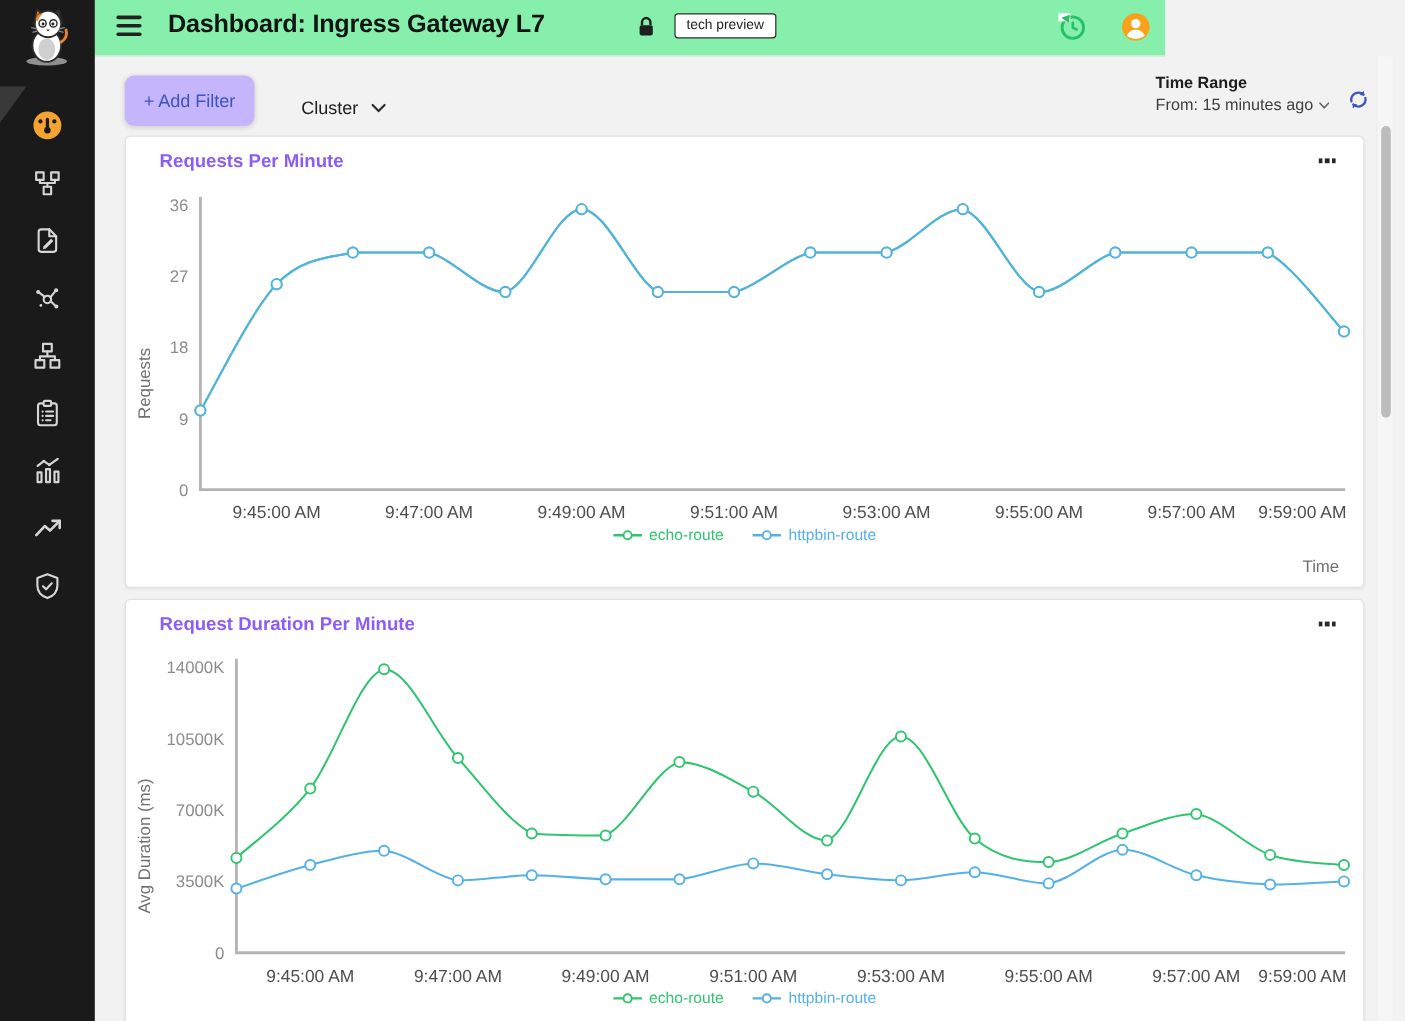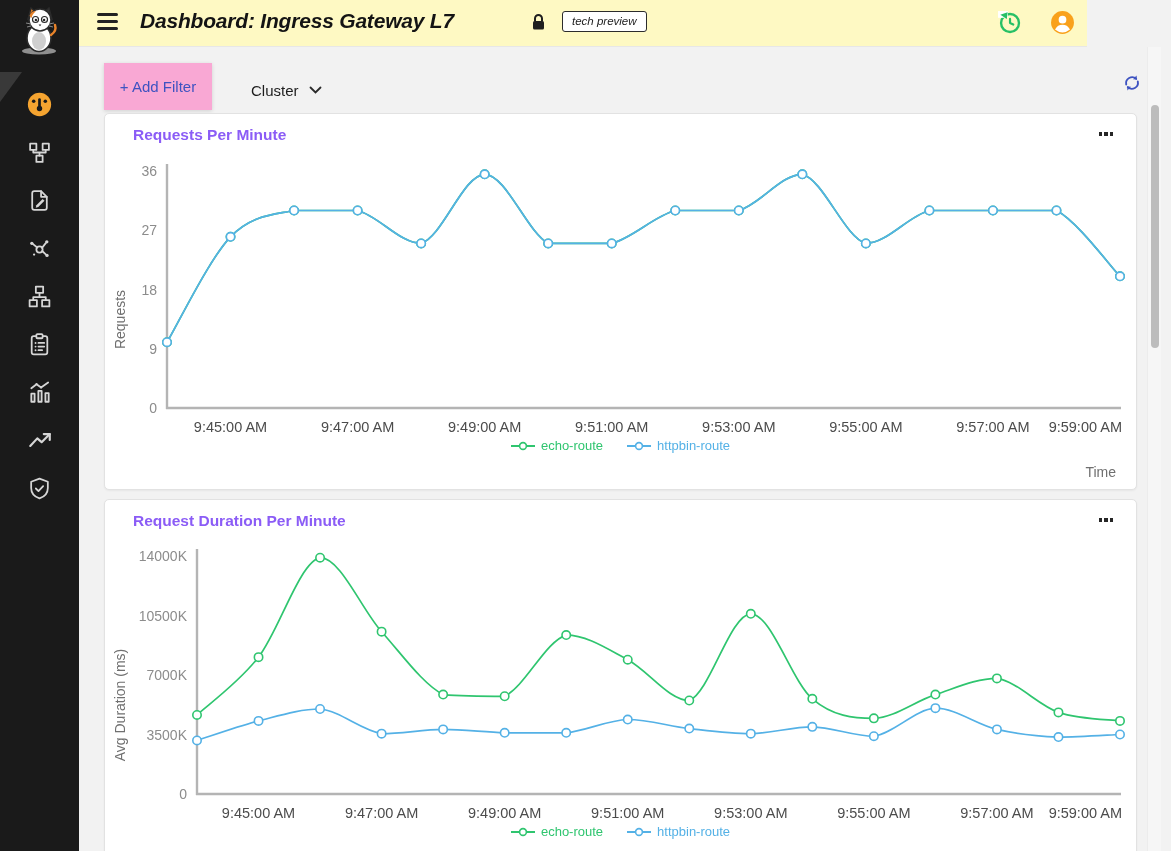--- a/index.html
+++ b/index.html
@@ -8,31 +8,31 @@
 
   
   .sidebar { position:absolute; left:0; top:0; width:79px; height:851px; background:#1a1a1a; z-index:5; }
   .sidebar .logo { position:absolute; left:17px; top:5px; }
   .notch { position:absolute; left:0; top:72px; width:0; height:0;
            border-left:22px solid #3f3f3f; border-top:0; border-bottom:30px solid transparent; opacity:.85; }
   .nav-item { position:absolute; left:0; width:79px; height:48px; display:flex; align-items:center; justify-content:center; cursor:pointer; }
   .nav-item svg { stroke:#d6d6d6; fill:none; stroke-width:1.7; stroke-linecap:round; stroke-linejoin:round; }
 
   
-  .header { position:absolute; left:79px; top:0; width:1008px; height:47px; background:#fef9c3; border-bottom:1px solid #e7e7e7; z-index:4;font-style:italic; }
+  .header { position:absolute; left:79px; top:0; width:892px; height:47px; background:#86efac; border-bottom:1px solid #e7e7e7; z-index:4; }
   .hamburger { position:absolute; left:18px; top:13px; width:21px; height:17px; display:flex; flex-direction:column; justify-content:space-between; cursor:pointer; }
   .hamburger span { display:block; height:2.6px; background:#222; border-radius:2px; }
   .page-title { position:absolute; left:61px; top:9px; font-size:21px; font-weight:bold; color:#141414; letter-spacing:-0.2px; white-space:nowrap; }
   .lock { position:absolute; left:452px; top:13px; }
   .badge { position:absolute; left:483px; top:11px; border:1.5px solid #2c2c2c; border-radius:3px; padding:3px 9px 4px; font-size:11.5px; color:#222; background:#fff; white-space:nowrap; }
   .hdr-right { position:absolute; right:12px; top:10px; display:flex; gap:28px; align-items:center; }
 
   
   .filterbar { position:absolute; left:79px; top:47px; width:1092px; height:66px; }
-  .btn-addfilter { position:absolute; left:25px; top:16px; width:108px; height:47px; background:#f9a8d4; border:none; border-radius:0;
+  .btn-addfilter { position:absolute; left:25px; top:16px; width:108px; height:42px; background:#c4b5fd; border:none; border-radius:8px;
                    box-shadow:0 1px 4px rgba(0,0,0,.14); font-size:15px; color:#3e53c1; cursor:pointer; font-family:inherit; }
   .cluster { position:absolute; left:160px; top:22px; height:42px; display:flex; align-items:center; gap:10px; padding:0 12px; cursor:pointer; background:transparent; border:none; font-family:inherit; }
   .cluster .lbl { font-size:15px; color:#1d1d1d; }
   .timerange { position:absolute; left:884px; top:14px; width:160px; }
   .timerange .tr-label { font-size:13.5px; font-weight:bold; color:#1e1e1e; margin-bottom:4px; }
   .timerange .tr-value { font-size:13.5px; color:#3e3e3e; display:flex; align-items:center; gap:5px; cursor:pointer; }
   .refresh { position:absolute; left:1044px; top:27px; cursor:pointer; }
 
   
   .card { position:absolute; left:104px; width:1033px; height:377px; background:#fff; border:1px solid #e2e2e2; border-radius:5px;
@@ -190,20 +190,29 @@
   </div>
 
   <div class="filterbar">
     <button class="btn-addfilter">+ Add Filter</button>
     <button class="cluster">
       <span class="lbl">Cluster</span>
       <svg width="13" height="8" viewBox="0 0 13 8">
         <path d="M1.5 1.5 L6.5 6.5 L11.5 1.5" fill="none" stroke="#2a2a2a" stroke-width="1.8" stroke-linecap="round"></path>
       </svg>
     </button>
+    <div class="timerange">
+      <div class="tr-label">Time Range</div>
+      <div class="tr-value">
+        <span>From: 15 minutes ago</span>
+        <svg width="9" height="6" viewBox="0 0 9 6">
+          <path d="M1 1 L4.5 4.8 L8 1" fill="none" stroke="#6a6a6a" stroke-width="1.4" stroke-linecap="round"></path>
+        </svg>
+      </div>
+    </div>
     <div class="refresh">
       <svg width="18" height="18" viewBox="0 0 18 18">
         <path d="M3.2 10.5 a6 6 0 0 1 10 -5.6" fill="none" stroke="#3e53c1" stroke-width="1.9" stroke-linecap="round"></path>
         <path d="M13.6 1.6 L13.9 5.6 L10 5.2 Z" fill="#3e53c1"></path>
         <path d="M14.8 7.5 a6 6 0 0 1 -10 5.6" fill="none" stroke="#3e53c1" stroke-width="1.9" stroke-linecap="round"></path>
         <path d="M4.4 16.4 L4.1 12.4 L8 12.8 Z" fill="#3e53c1"></path>
       </svg>
     </div>
   </div>
 

